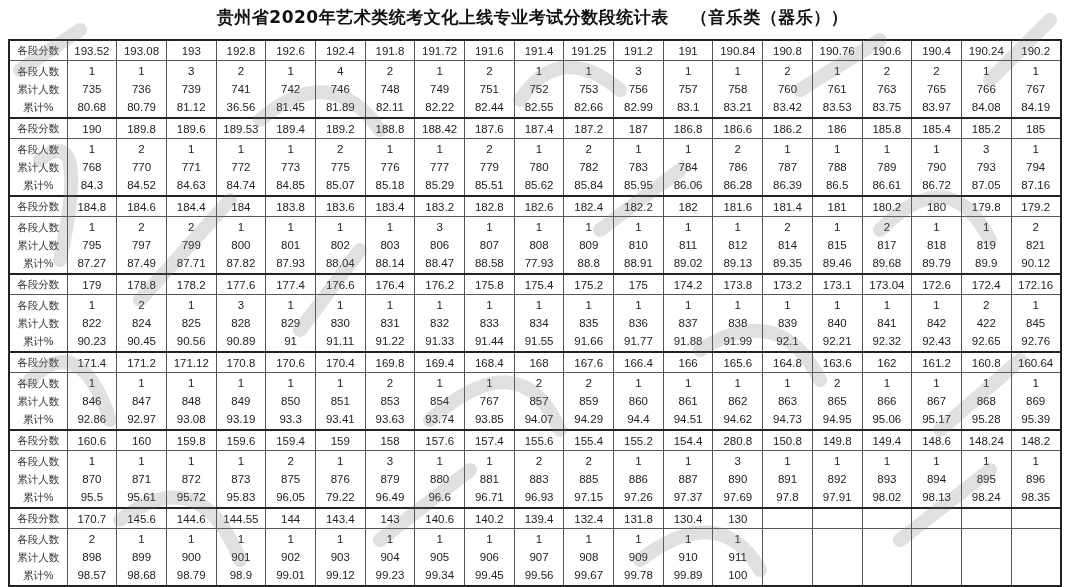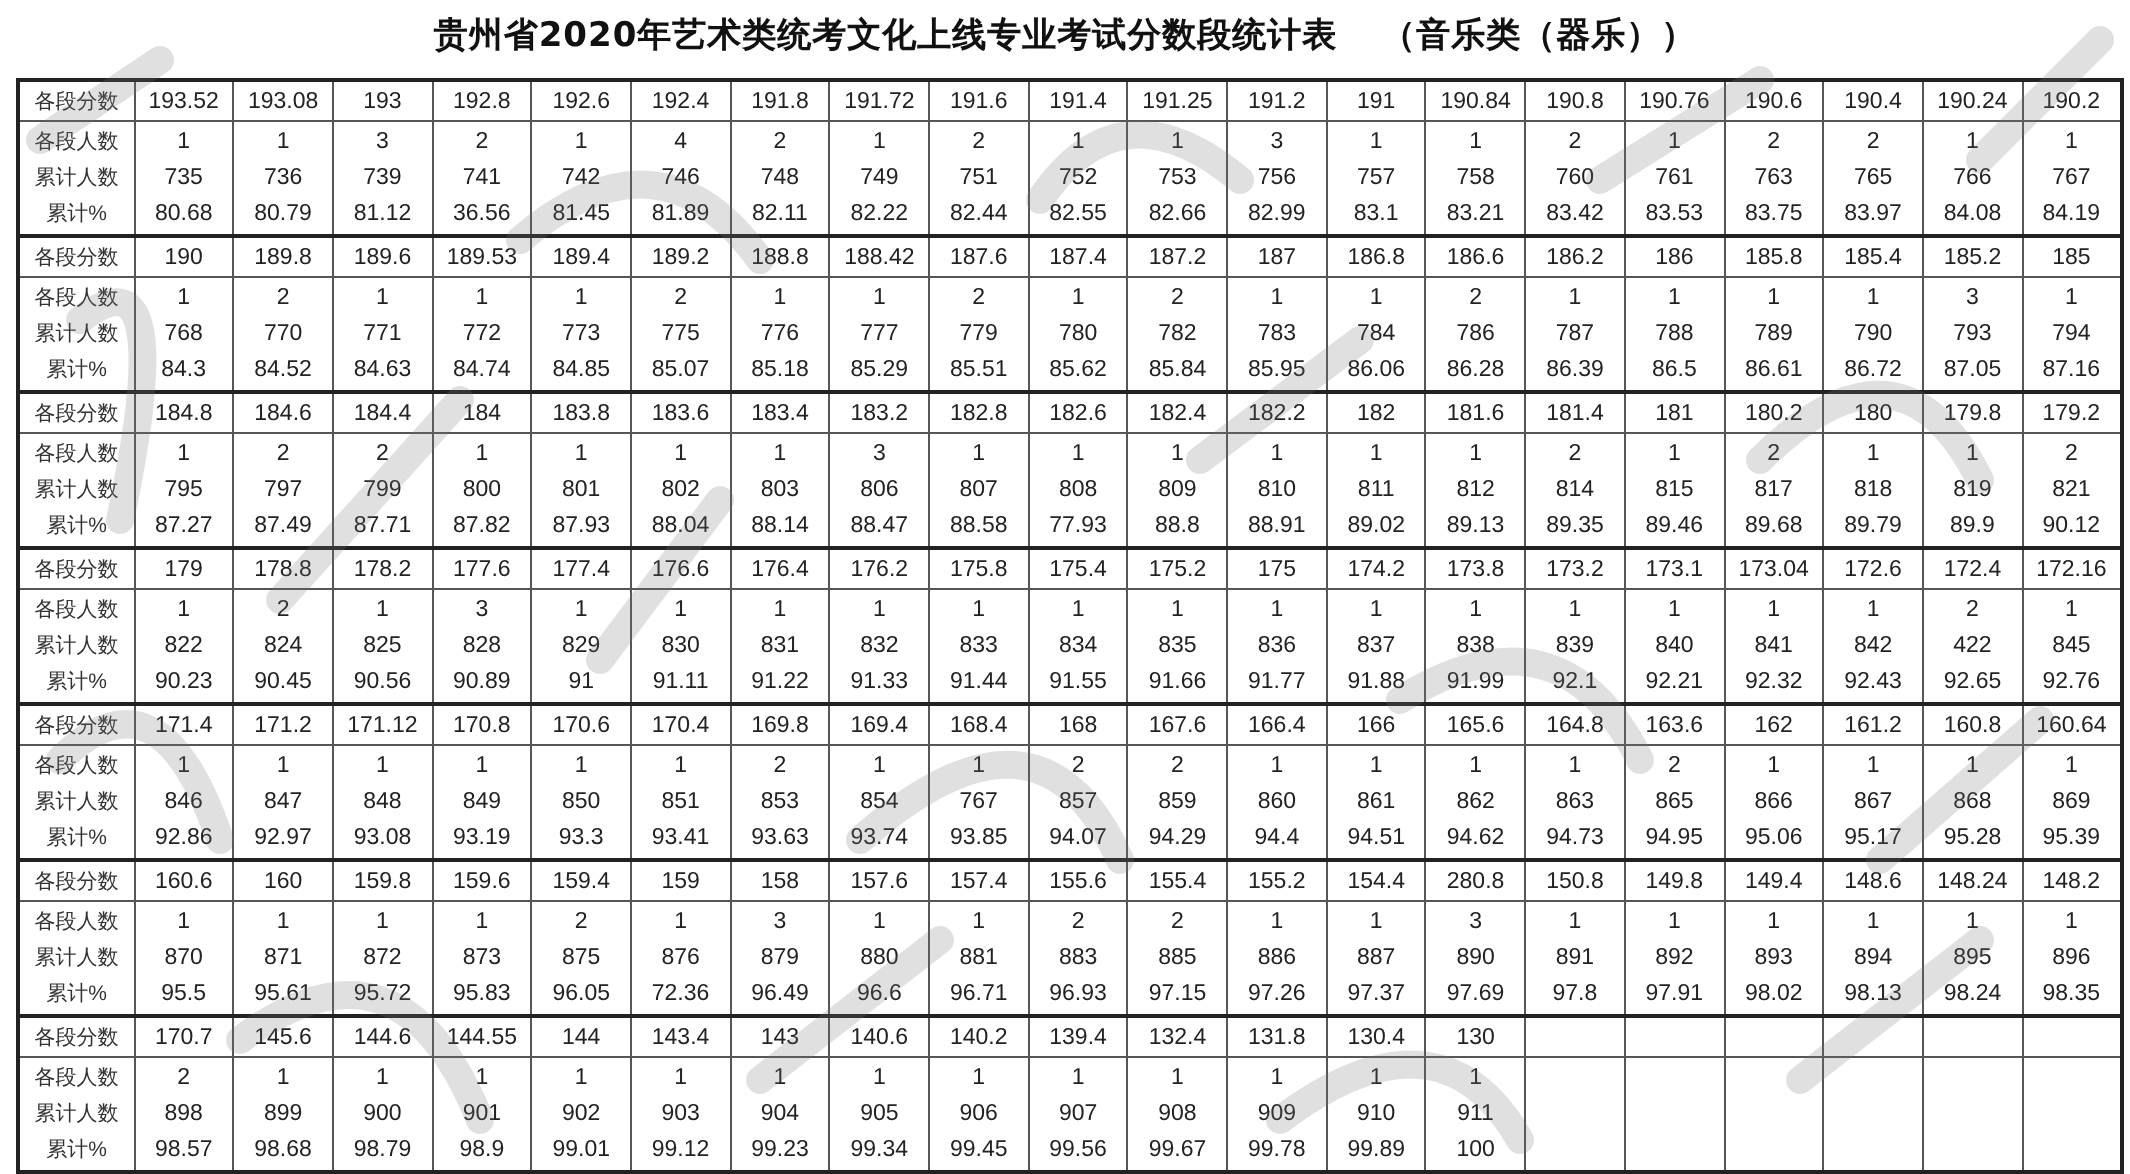--- a/index.html
+++ b/index.html
@@ -982,21 +982,21 @@
           <div class="stack">
             <span>2</span>
             <span>875</span>
             <span>96.05</span>
           </div>
         </td>
         <td>
           <div class="stack">
             <span>1</span>
             <span>876</span>
-            <span>72.36</span>
+            <span>79.22</span>
           </div>
         </td>
         <td>
           <div class="stack">
             <span>3</span>
             <span>879</span>
             <span>96.49</span>
           </div>
         </td>
         <td>

